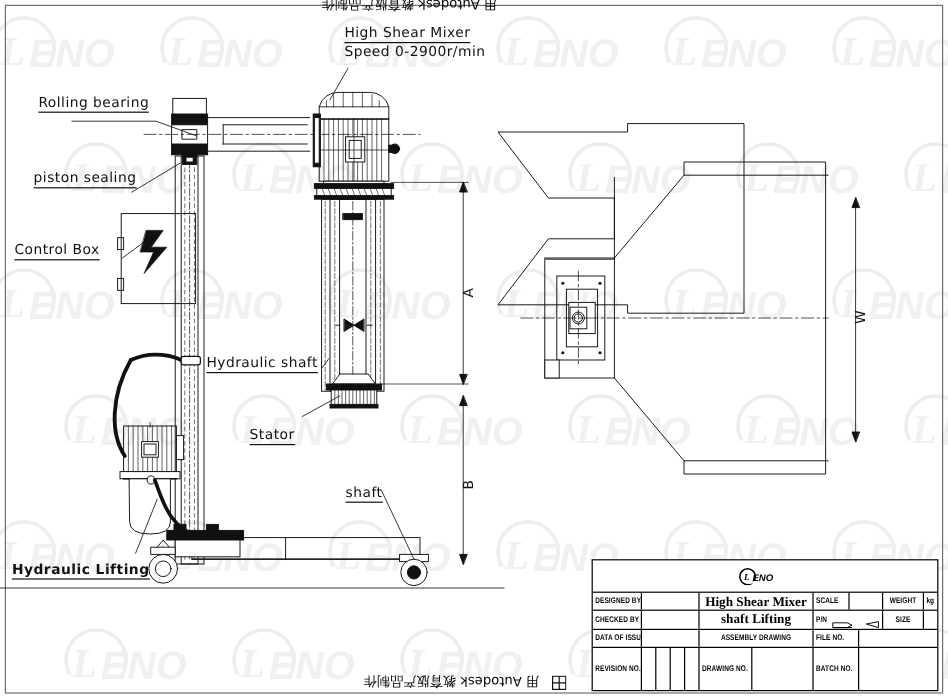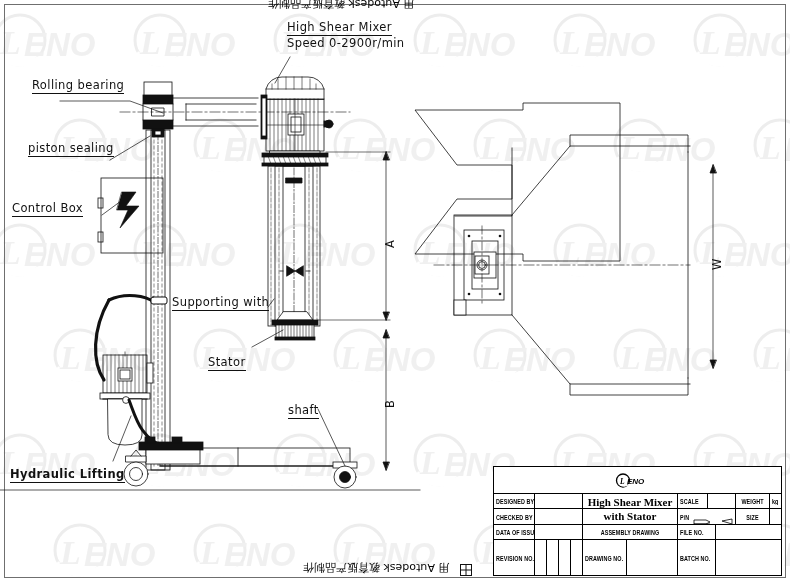--- a/index.html
+++ b/index.html
@@ -556,21 +556,21 @@
       <path d="M713 368 l-3 -8 h6 z" fill="#111"></path>
     </g>
   </svg>
 
   <div class="lbl u" style="left:287px;top:20px;">High Shear Mixer</div>
   <div class="lbl" style="left:287px;top:36px;">Speed 0-2900r/min</div>
 
   <div class="lbl u" style="left:32px;top:78px;">Rolling bearing</div>
   <div class="lbl u" style="left:16px;top:141px;margin-left:12px;">piston sealing</div>
   <div class="lbl u" style="left:12px;top:201px;">Control Box</div>
-  <div class="lbl u" style="left:172px;top:295px;">Supporting with</div>
+  <div class="lbl u" style="left:172px;top:295px;">Hydraulic shaft</div>
   <div class="lbl u" style="left:208px;top:355px;">Stator</div>
   <div class="lbl u" style="left:288px;top:403px;">shaft</div>
   <div class="lbl u" style="left:10px;top:467px;font-weight:bold;">Hydraulic Lifting</div>
 
   <div class="lbl vert" style="left:383px;top:248px;">A</div>
   <div class="lbl vert" style="left:383px;top:408px;">B</div>
   <div class="lbl vert" style="left:710px;top:270px;">W</div>
 
   <div class="topcn" style="left:268px;top:-4px;">用 Autodesk 教育版产品制作</div>
   <div class="botcn" style="left:303px;top:560px;">用 Autodesk 教育版产品制作</div>
@@ -619,21 +619,21 @@
     </div>
 
     <div class="row" style="height:15px;">
       <div class="cell" style="width:40px;">
           <span class="tlab">CHECKED BY</span>
         </div>
       <div class="cell" style="width:48px;">
           <span class="tlab"></span>
         </div>
       <div class="cell" style="width:95px;justify-content:center;align-items:center;">
-        <span class="prodname">with Stator</span>
+        <span class="prodname">shaft Lifting</span>
       </div>
       <div class="cell" style="width:58px;position:relative;">
         <span class="tlab">P/N</span>
         <span style="position:absolute;left:14px;top:3px;">
           <svg width="42" height="10" viewBox="0 0 42 10">
             <path d="M2 4 h12 l4 2 l-4 2 h-12 z" fill="none" stroke="#000" stroke-width="0.8"></path>
             <path d="M40 3 l-10 2 l10 3 z" fill="none" stroke="#000" stroke-width="0.8"></path>
             <path d="M2 8 h16" stroke="#000" stroke-width="0.8"></path>
           </svg>
         </span>

